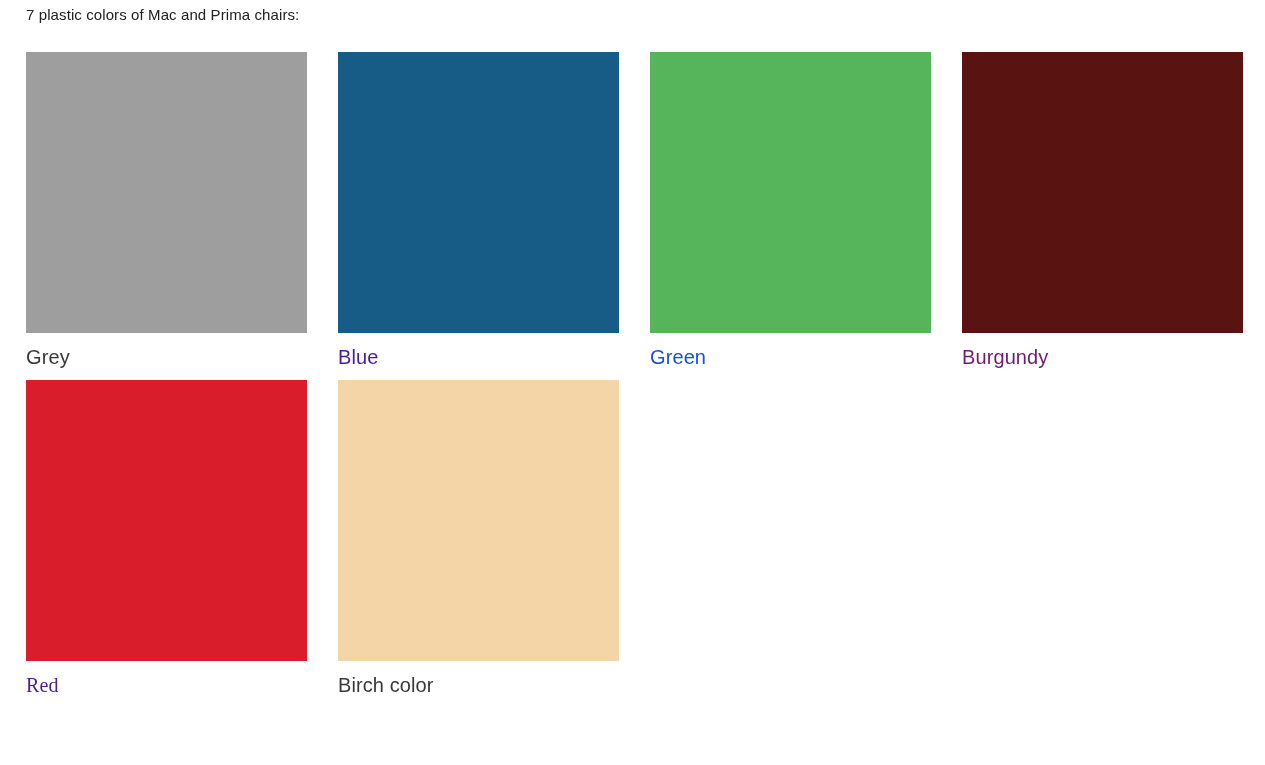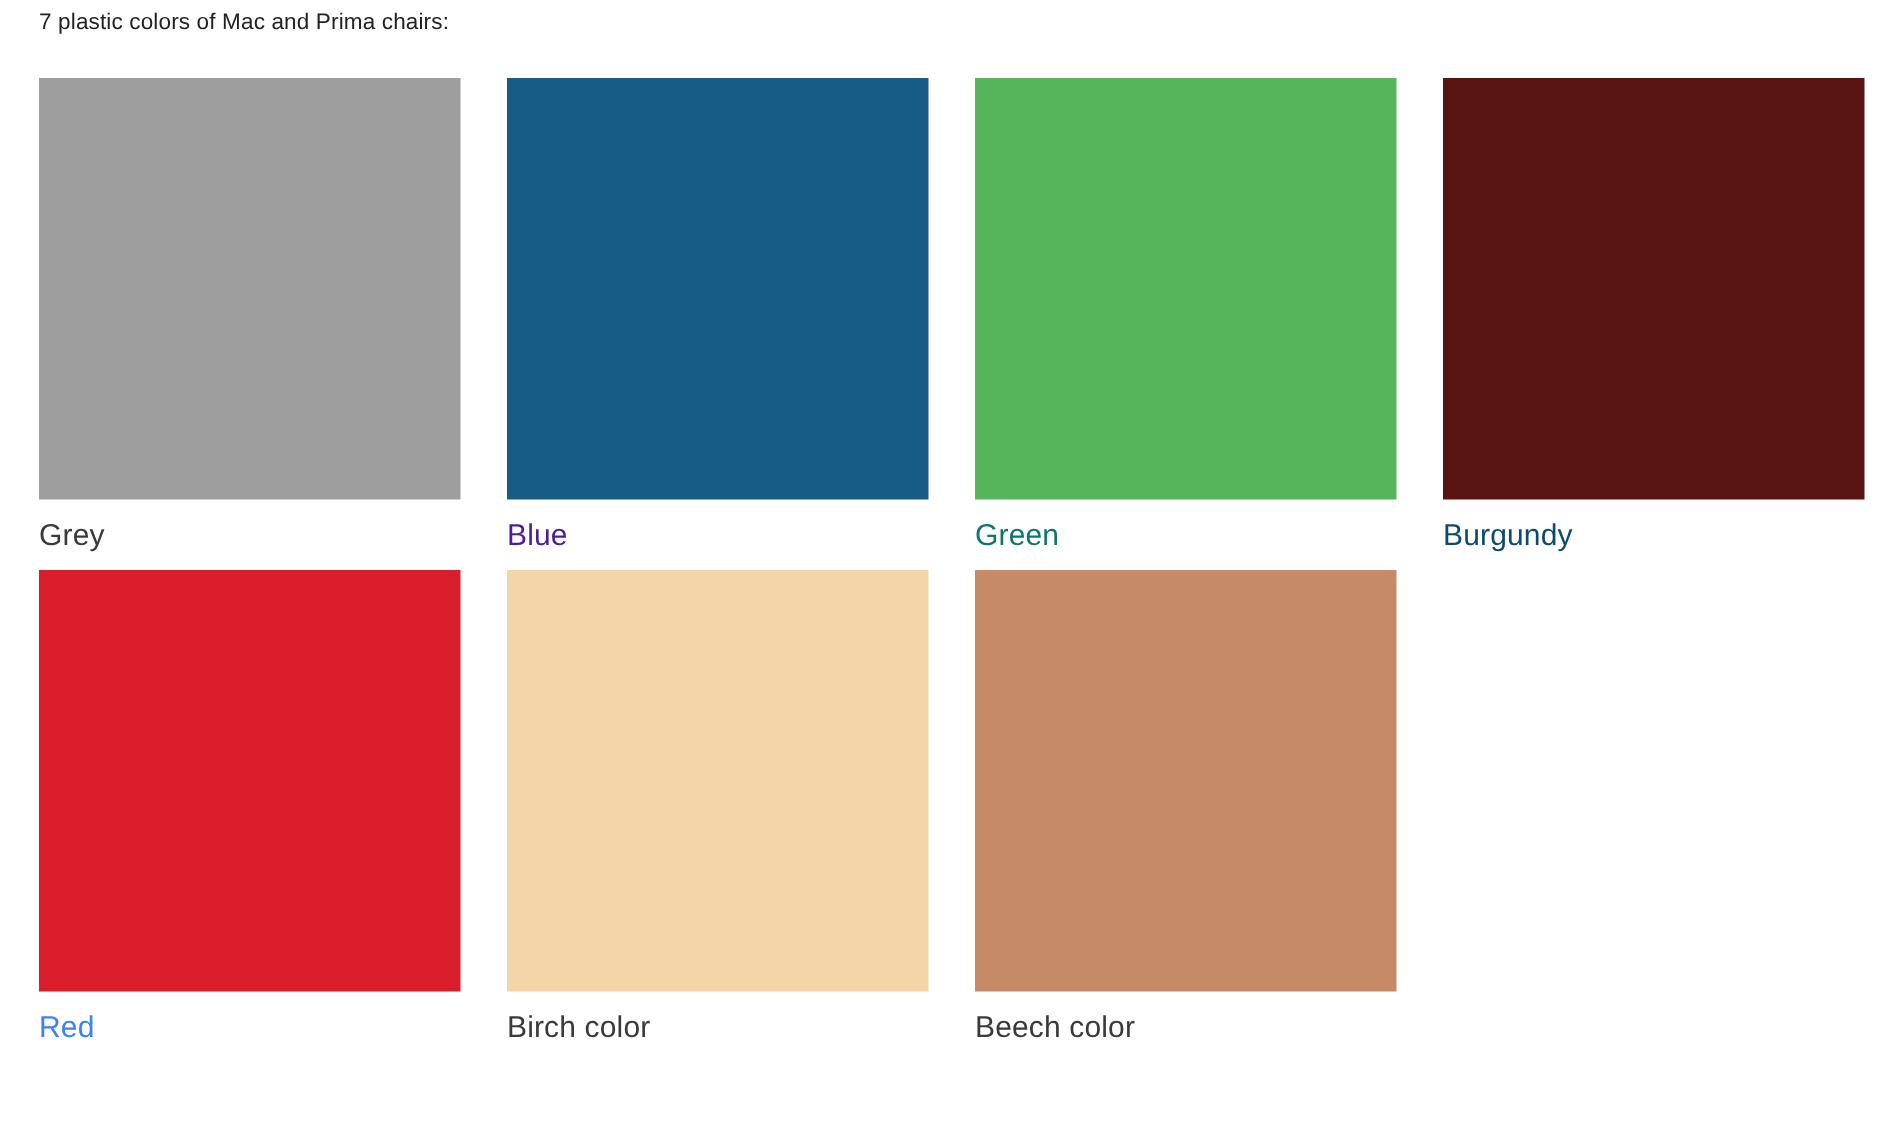--- a/index.html
+++ b/index.html
@@ -81,37 +81,33 @@
       <span class="swatch-label" style="color: rgb(58, 58, 58);">Grey</span>
     </div>
 
     <div class="swatch-cell">
       <span class="swatch-chip" style="background-color: rgb(23, 92, 135);"></span>
       <span class="swatch-label" style="color: #4c1d95;">Blue</span>
     </div>
 
     <div class="swatch-cell">
       <span class="swatch-chip" style="background-color: rgb(86, 180, 91);"></span>
-      <span class="swatch-label" style="color: #0f766e;">Green</span>
+      <span class="swatch-label" style="color: #1d4ed8;">Green</span>
     </div>
 
     <div class="swatch-cell">
       <span class="swatch-chip" style="background-color: rgb(89, 19, 16);"></span>
-      <span class="swatch-label" style="color: #0c4a6e;">Burgundy</span>
+      <span class="swatch-label" style="color: #701a75;">Burgundy</span>
     </div>
 
     <div class="swatch-cell">
       <span class="swatch-chip" style="background-color: rgb(217, 29, 43);"></span>
-      <span class="swatch-label" style="color: #3b82f6;">Red</span>
+      <span class="swatch-label" style="color: #4c1d95; font-family: Liberation Serif, serif;">Red</span>
     </div>
 
     <div class="swatch-cell">
       <span class="swatch-chip" style="background-color: rgb(244, 213, 167);"></span>
       <span class="swatch-label" style="color: rgb(58, 58, 58);">Birch color</span>
     </div>
 
-    <div class="swatch-cell">
-      <span class="swatch-chip" style="background-color: rgb(198, 139, 102);"></span>
-      <span class="swatch-label" style="color: rgb(58, 58, 58);">Beech color</span>
-    </div>
 
   </div>
 </div>
 
 </body></html>

